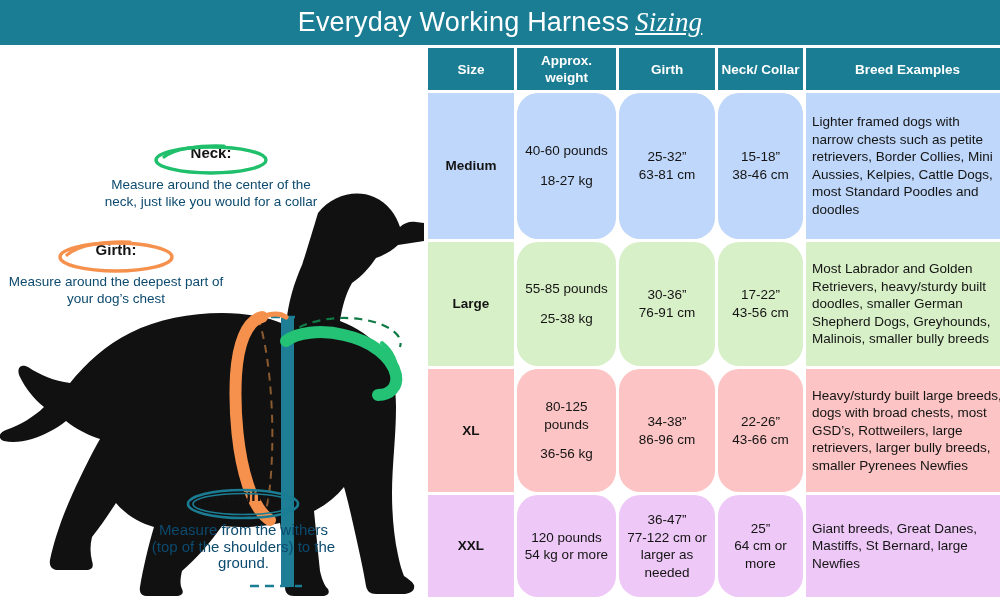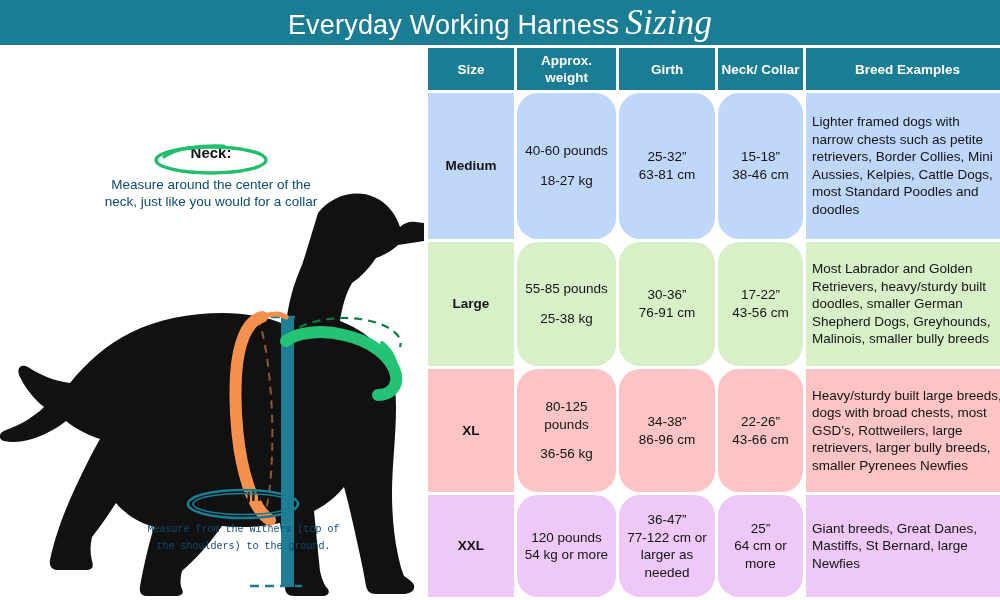--- a/index.html
+++ b/index.html
@@ -36,22 +36,23 @@
     font-size: 27px;
     color: #ffffff;
     letter-spacing: 0.2px;
     white-space: nowrap;
     font-weight: 400;
     font-family: "Liberation Sans", sans-serif;
   }
   #header-title-em {
     font-family: "Liberation Serif", serif;
     font-style: italic;
-    font-size: 35px;
+    font-size: 27px;
     padding-left: 6px;
+    text-decoration: underline;
   }
 
   
   #left-panel {
     position: absolute;
     left: 0; top: 45px;
     width: 425px;
     height: 555px;
     background: #ffffff;
     overflow: hidden;
@@ -87,21 +88,21 @@
   }
   .callout-body {
     font-size: 13.5px;
     line-height: 16.5px;
     color: #0c4a6e;
   }
 
   #callout-neck { left: 96px; top: 98px; width: 230px; }
   #callout-girth { left: 3px; top: 195px; width: 226px; }
   #callout-height { left: 146px; top: 440px; width: 195px; text-align: center; }
-  #callout-height .callout-body { font-size: 10px; line-height: 16.5px; font-family: Liberation Mono, monospace; }
+  #callout-height .callout-body { font-size: 15px; line-height: 16.5px; }
 
   #dog-svg { position: absolute; left: 0; top: 0; }
 
   
   #sizing-table {
     position: absolute;
     left: 425px; top: 45px;
     width: 575px;
     height: 555px;
     border-collapse: separate;
@@ -254,20 +255,30 @@
       <div class="callout-title">
         <svg class="callout-ellipse" width="118" height="34" viewBox="0 0 118 34">
           <ellipse cx="59" cy="17" rx="55" ry="13" fill="none" stroke="#1fbf6b" stroke-width="3.4"></ellipse>
           <path d="M 12 14 C 22 6, 46 2, 72 3" fill="none" stroke="#1fbf6b" stroke-width="3.2" stroke-linecap="round"></path>
         </svg>
         <span>Neck:</span>
       </div>
       <div class="callout-body">Measure around the center of the neck, just like you would for a collar</div>
     </div>
 
+    <div class="callout" id="callout-girth">
+      <div class="callout-title">
+        <svg class="callout-ellipse" width="120" height="36" viewBox="0 0 120 36">
+          <ellipse cx="60" cy="18" rx="56" ry="14" fill="none" stroke="#f6914d" stroke-width="3.4"></ellipse>
+          <path d="M 11 16 C 22 6, 48 2, 74 3" fill="none" stroke="#f6914d" stroke-width="3.2" stroke-linecap="round"></path>
+        </svg>
+        <span>Girth:</span>
+      </div>
+      <div class="callout-body">Measure around the deepest part of your dog’s chest</div>
+    </div>
 
     <div class="callout" id="callout-height">
       <div class="callout-title" style="font-size:17px;">
         <svg class="callout-ellipse" width="118" height="34" viewBox="0 0 118 34">
           <ellipse cx="59" cy="17" rx="55" ry="14" fill="none" stroke="#1b7d94" stroke-width="2.6"></ellipse>
           <ellipse cx="59" cy="17" rx="50" ry="10.5" fill="none" stroke="#1b7d94" stroke-width="1.6"></ellipse>
         </svg>
         <span>Height:</span>
       </div>
       <div class="callout-body">Measure from the withers (top of the shoulders) to the ground.</div>

